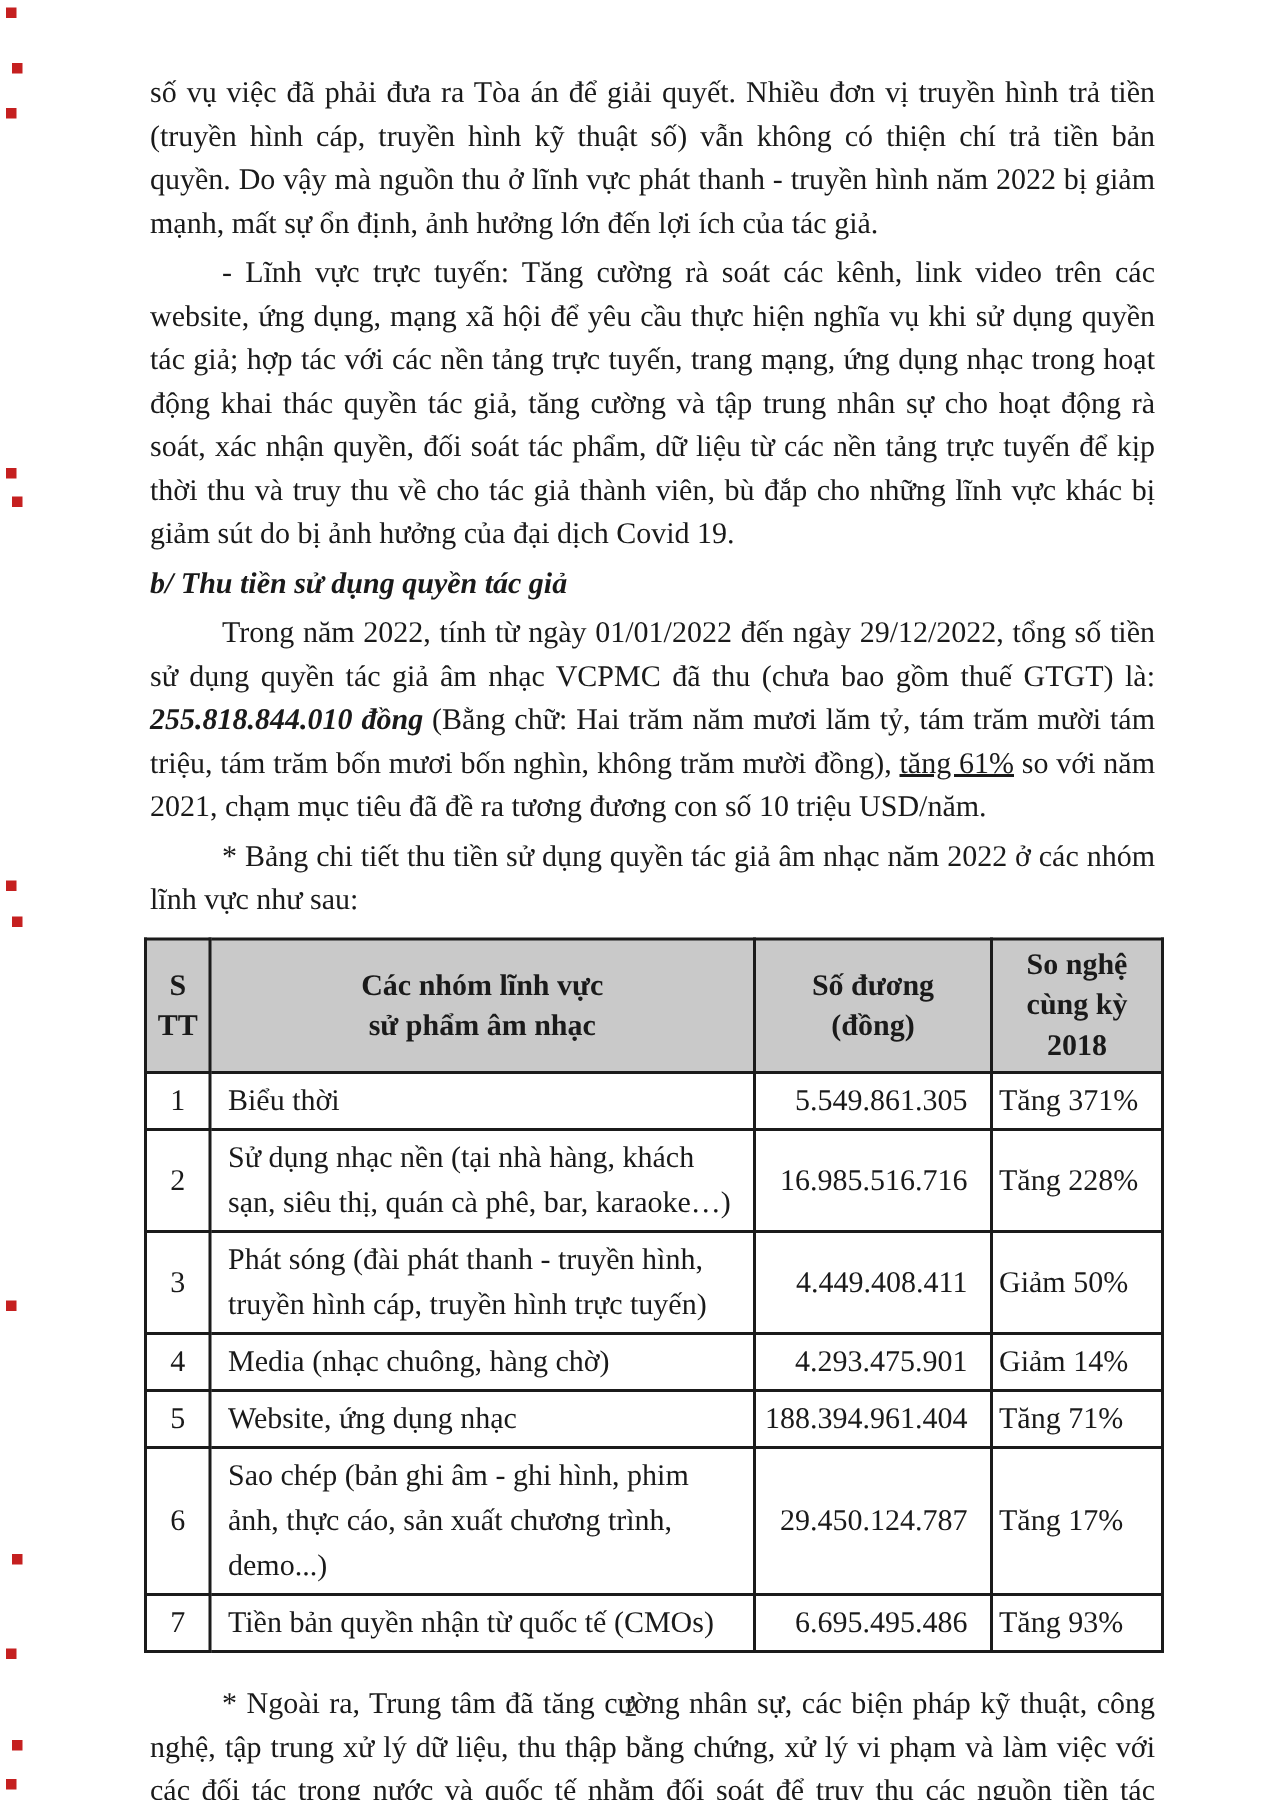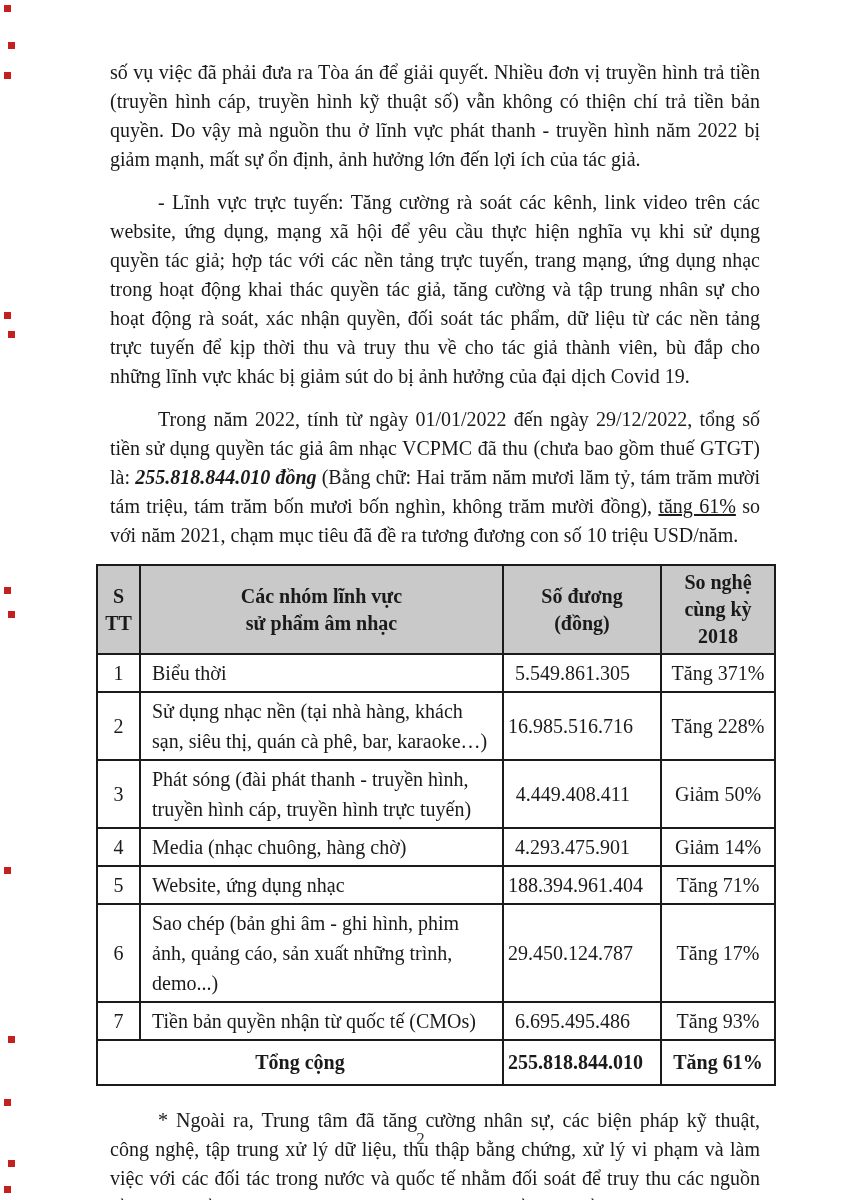--- a/index.html
+++ b/index.html
@@ -12,21 +12,21 @@
     color: #1a1a1a;
   }
   .content {
     position: absolute;
     left: 96px; top: 44px;
     width: 678px;
     font-size: 20px;
     line-height: 29px;
     text-align: justify;
   }
-  p.para { margin: 14px; }
+  p.para { margin: 4px; }
   .mt { margin-top: 13px; }
   .indent { text-indent: 48px; }
   .heading {
     font-weight: bold;
     font-style: italic;
     margin-top: 14px;
     margin-left: 55px;
     text-align: left;
   }
   .it { }
@@ -49,22 +49,22 @@
   table.revenue th {
     background: #c9c9c9;
     font-weight: bold;
     text-align: center;
     padding: 3px 4px;
     line-height: 27px;
   }
   th .hline { display: block; }
   td.c-stt { text-align: center; padding: 3px 2px; }
   td.c-group { padding: 3px 6px 3px 11px; line-height: 30px; }
-  td.c-amount { text-align: right; padding: 3px 30px 3px 4px; }
-  td.c-compare { text-align: center; padding: 3px 4px; }
+  td.c-amount { text-align: right; padding: 3px 15px 3px 4px; }
+  td.c-compare { text-align: left; padding: 3px 4px; }
   tr.total-row td { font-weight: bold; padding-top: 7px; padding-bottom: 7px; }
   tr.total-row td.t-label { text-align: center; }
 
   .pagenum {
     position: absolute;
     top: 1129px; left: 0;
     width: 100%;
     text-align: center;
     font-size: 17px;
     color: #3a3a3a;
@@ -92,23 +92,25 @@
   <div class="red-mark" style="left:8px;top:1160px;"></div>
   <div class="red-mark" style="left:4px;top:1186px;"></div>
 </div>
 
 <main class="content">
 
   <p class="para">số vụ việc đã phải đưa ra Tòa án để giải quyết. Nhiều đơn vị truyền hình trả tiền (truyền hình cáp, truyền hình kỹ thuật số) vẫn không có thiện chí trả tiền bản quyền. Do vậy mà nguồn thu ở lĩnh vực phát thanh - truyền hình năm 2022 bị giảm mạnh, mất sự ổn định, ảnh hưởng lớn đến lợi ích của tác giả.</p>
 
   <p class="para mt indent"><span class="it">- Lĩnh vực trực tuyến:</span><span> Tăng cường rà soát các kênh, link video trên các website, ứng dụng, mạng xã hội để yêu cầu thực hiện nghĩa vụ khi sử dụng quyền tác giả; hợp tác với các nền tảng trực tuyến, trang mạng, ứng dụng nhạc trong hoạt động khai thác quyền tác giả, tăng cường và tập trung nhân sự cho hoạt động rà soát, xác nhận quyền, đối soát tác phẩm, dữ liệu từ các nền tảng trực tuyến để kịp thời thu và truy thu về cho tác giả thành viên, bù đắp cho những lĩnh vực khác bị giảm sút do bị ảnh hưởng của đại dịch Covid 19.</span></p>
 
+  <p class="para heading">b/ Thu tiền sử dụng quyền tác giả</p>
 
   <p class="para mt indent"><span>Trong năm 2022, tính từ ngày 01/01/2022 đến ngày 29/12/2022, tổng số tiền sử dụng quyền tác giả âm nhạc VCPMC đã thu (chưa bao gồm thuế GTGT) là: </span><span class="bold">255.818.844.010 đồng</span><span class="it"> (Bằng chữ: Hai trăm năm mươi lăm tỷ, tám trăm mười tám triệu, tám trăm bốn mươi bốn nghìn, không trăm mười đồng)</span><span>, </span><span class="ul">tăng 61%</span><span> so với năm 2021, chạm mục tiêu đã đề ra tương đương con số 10 triệu USD/năm.</span></p>
 
+  <p class="para mt indent">* Bảng chi tiết thu tiền sử dụng quyền tác giả âm nhạc năm 2022 ở các nhóm lĩnh vực như sau:</p>
 
   <table class="revenue">
     <colgroup>
       <col style="width:43px">
       <col style="width:363px">
       <col style="width:158px">
       <col style="width:114px">
     </colgroup>
     <thead>
       <tr>
@@ -156,34 +158,29 @@
         <td class="c-compare">Giảm 14%</td>
       </tr>
       <tr>
         <td class="c-stt">5</td>
         <td class="c-group">Website, ứng dụng nhạc</td>
         <td class="c-amount">188.394.961.404</td>
         <td class="c-compare">Tăng 71%</td>
       </tr>
       <tr>
         <td class="c-stt">6</td>
-        <td class="c-group">Sao chép (bản ghi âm - ghi hình, phim ảnh, quảng cáo, sản xuất những trình, demo...)</td>
+        <td class="c-group">Sao chép (bản ghi âm - ghi hình, phim ảnh, thực cáo, sản xuất chương trình, demo...)</td>
         <td class="c-amount">29.450.124.787</td>
         <td class="c-compare">Tăng 17%</td>
       </tr>
       <tr>
         <td class="c-stt">7</td>
         <td class="c-group">Tiền bản quyền nhận từ quốc tế (CMOs)</td>
         <td class="c-amount">6.695.495.486</td>
         <td class="c-compare">Tăng 93%</td>
-      </tr>
-      <tr class="total-row">
-        <td class="t-label" colspan="2">Tổng cộng</td>
-        <td class="c-amount">255.818.844.010</td>
-        <td class="c-compare">Tăng 61%</td>
       </tr>
     </tbody>
   </table>
 
   <p class="para indent" style="margin-top:20px;">* Ngoài ra, Trung tâm đã tăng cường nhân sự, các biện pháp kỹ thuật, công nghệ, tập trung xử lý dữ liệu, thu thập bằng chứng, xử lý vi phạm và làm việc với các đối tác trong nước và quốc tế nhằm đối soát để truy thu các nguồn tiền tác quyền thuộc các thành viên đang ủy quyền còn tồn đọng từ các năm trước ở các</p>
 
 </main>
 
 <div class="pagenum">2</div>
 

